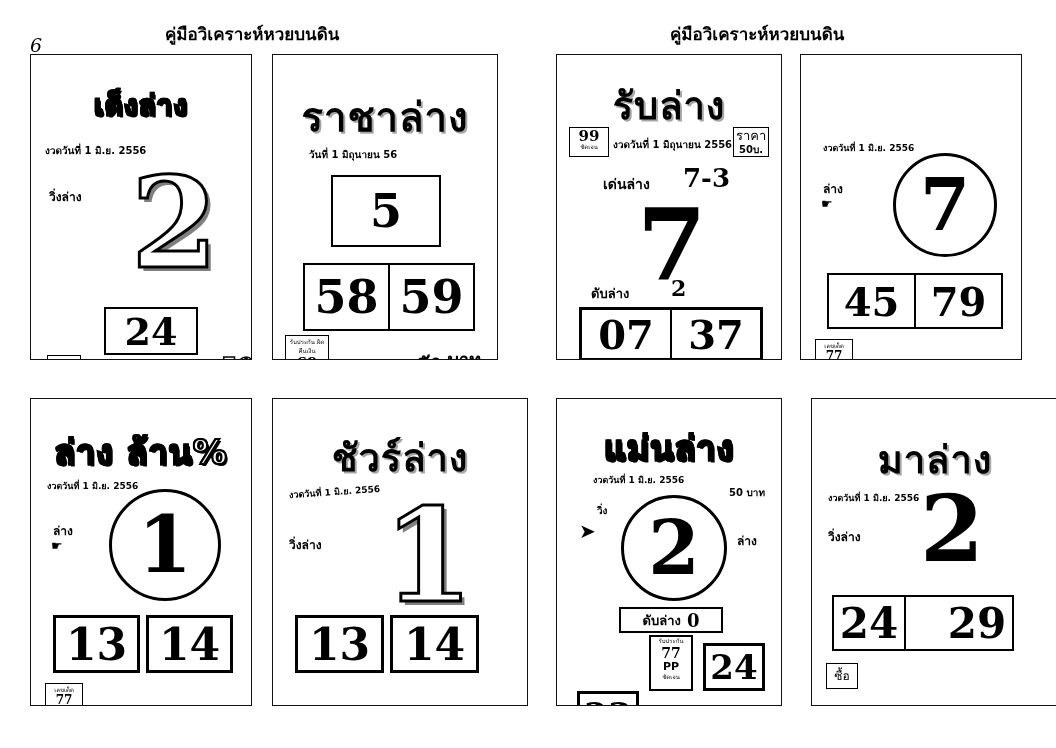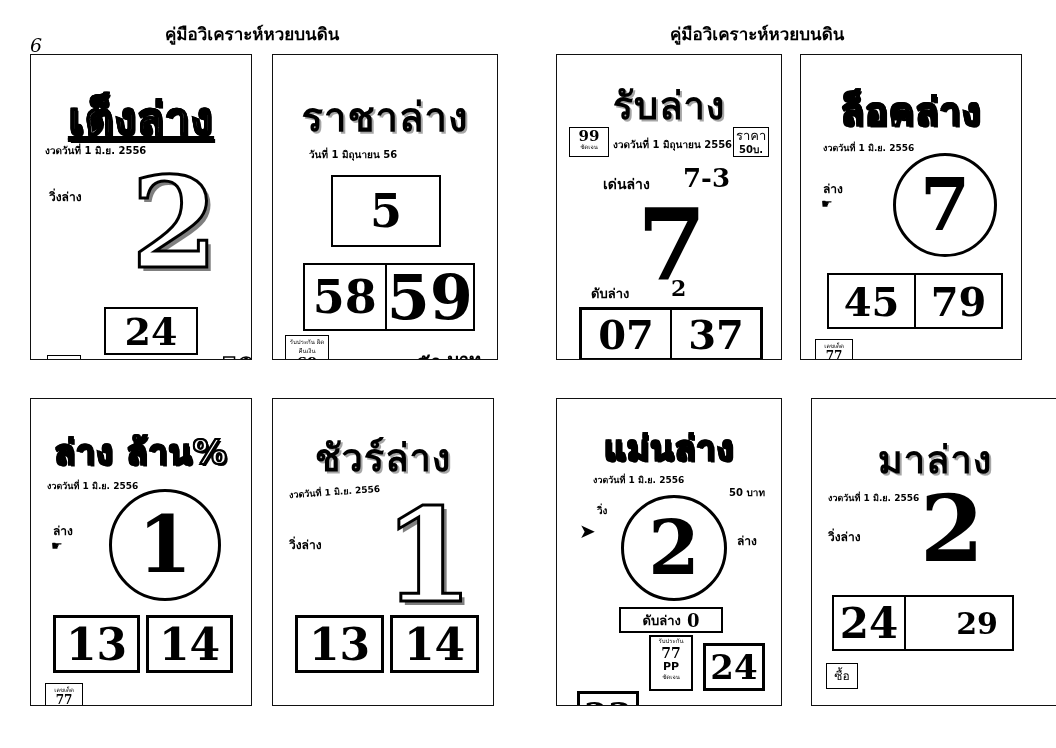--- a/index.html
+++ b/index.html
@@ -148,37 +148,37 @@
 </head>
 <body>
 
 <div class="page">
 
   <div class="page-number">6</div>
   <div class="header left">คู่มือวิเคราะห์หวยบนดิน</div>
   <div class="header right">คู่มือวิเคราะห์หวยบนดิน</div>
 
   <div class="card" style="left:30px; top:54px; width:222px; height:306px;">
-    <div class="title title-outline thai" style="font-size:44px; margin-top:28px;text-decoration:underline;">เต็งล่าง</div>
+    <div class="title title-outline thai" style="font-size:28px; margin-top:28px;">เต็งล่าง</div>
     <div class="subtitle thai" style="position:absolute; left:14px; top:88px;">งวดวันที่ 1 มิ.ย. 2556</div>
     <div class="lbl thai" style="position:absolute; left:18px; top:132px;">วิ่งล่าง</div>
     <div class="bignum hollow" style="position:absolute; left:100px; top:106px; font-size:125px;">2</div>
     <div class="boxnum" style="position:absolute; left:73px; top:252px; width:94px; height:48px; font-size:38px;">24</div>
     <div class="smallstamp" style="position:absolute; left:16px; top:300px; width:34px; height:26px; font-size:13px; line-height:24px;">ซื้อ</div>
 
     <div class="bignum" style="position:absolute; left:190px; top:300px; font-size:24px; color:#fff; -webkit-text-stroke:1.5px #000;">500</div>
   </div>
 
   <div class="card" style="left:272px; top:54px; width:226px; height:306px;">
     <div class="title title-solid thai" style="font-size:40px; margin-top:30px;">ราชาล่าง</div>
     <div class="subtitle thai" style="position:absolute; left:36px; top:92px;">วันที่ 1 มิถุนายน 56</div>
     <div class="boxnum" style="position:absolute; left:58px; top:120px; width:110px; height:72px; font-size:46px;">5</div>
     <div class="pairbox" style="position:absolute; left:30px; top:208px; width:172px; height:68px;">
       <div style="font-size:46px;">58</div>
-      <div style="font-size:62px;">59</div>
+      <div style="font-size:46px;">59</div>
     </div>
     <div class="smallstamp" style="position:absolute; left:12px; top:280px; width:44px; height:36px;">
       <span style="font-size:6px;">รับประกัน ผิดคืนเงิน</span>
       <div style="font-size:15px; font-weight:bold; font-family:'DejaVu Serif',serif;">69</div>
     </div>
     <div class="thai" style="position:absolute; right:16px; top:290px; font-size:18px; font-weight:bold;">๕๐ บาท</div>
   </div>
 
   <div class="card" style="left:556px; top:54px; width:226px; height:306px;">
     <div class="title title-solid thai" style="font-size:38px; margin-top:20px;">รับล่าง</div>
@@ -196,21 +196,20 @@
     <div class="bignum" style="position:absolute; left:80px; top:140px; font-size:100px;">7</div>
     <div class="lbl thai" style="position:absolute; left:34px; top:228px; font-size:13px;">ดับล่าง</div>
     <div class="bignum" style="position:absolute; left:114px; top:222px; font-size:22px;">2</div>
     <div class="pairbox" style="position:absolute; left:22px; top:252px; width:184px; height:54px; border-width:3px;">
       <div style="font-size:40px;">07</div>
       <div style="font-size:40px;">37</div>
     </div>
   </div>
 
   <div class="card" style="left:800px; top:54px; width:222px; height:306px;">
-    <div class="title title-outline thai" style="font-size:38px; margin-top:26px;">ล็อคล่าง</div>
     <div class="subtitle thai" style="position:absolute; left:22px; top:86px; font-size:9px;">งวดวันที่  1 มิ.ย. 2556</div>
     <div class="lbl thai" style="position:absolute; left:22px; top:124px;">ล่าง</div>
     <span class="hand" style="position:absolute; left:20px; top:142px;">☛</span>
     <div class="circle" style="position:absolute; left:92px; top:98px; width:104px; height:104px;">
       <span class="bignum" style="font-size:72px;">7</span>
     </div>
     <div class="pairbox" style="position:absolute; left:26px; top:218px; width:176px; height:56px;">
       <div style="font-size:40px;">45</div>
       <div style="font-size:40px;">79</div>
     </div>
@@ -231,21 +230,21 @@
     <div class="pairbox" style="position:absolute; left:22px; top:216px; width:180px; height:58px; border:none;">
       <div style="font-size:44px; border:3px solid #000; margin-right:6px;">13</div>
       <div style="font-size:44px; border:3px solid #000; border-left:3px solid #000;">14</div>
     </div>
     <div class="smallstamp" style="position:absolute; left:14px; top:284px; width:38px; height:28px;">
       <span style="font-size:6px;">เลขเด็ด</span>
       <div style="font-size:12px; font-weight:bold; font-family:'DejaVu Serif',serif;">77</div>
     </div>
   </div>
 
-  <div class="card" style="left:272px; top:398px; width:222px; height:308px;">
+  <div class="card" style="left:272px; top:398px; width:256px; height:308px;">
     <div class="title title-solid thai" style="font-size:38px; margin-top:28px;">ชัวร์ล่าง</div>
     <div class="subtitle thai" style="position:absolute; left:16px; top:86px; font-size:9px; transform:rotate(-4deg);">งวดวันที่ 1 มิ.ย. 2556</div>
     <div class="lbl thai" style="position:absolute; left:16px; top:136px;">วิ่งล่าง</div>
     <div class="bignum hollow" style="position:absolute; left:110px; top:92px; font-size:130px;">1</div>
     <div class="pairbox" style="position:absolute; left:22px; top:216px; width:184px; height:58px; border:none;">
       <div style="font-size:44px; border:3px solid #000; margin-right:6px;">13</div>
       <div style="font-size:44px; border:3px solid #000;">14</div>
     </div>
   </div>
 
@@ -273,18 +272,18 @@
     <div class="boxnum" style="position:absolute; left:146px; top:244px; width:62px; height:48px; font-size:34px; border-width:3px;">24</div>
   </div>
 
   <div class="card" style="left:800px; top:398px; width:248px; height:308px;margin-left:11px;">
     <div class="title title-solid thai" style="font-size:38px; margin-top:30px;">มาล่าง</div>
     <div class="subtitle thai" style="position:absolute; left:16px; top:92px; font-size:9px;">งวดวันที่  1 มิ.ย. 2556</div>
     <div class="lbl thai" style="position:absolute; left:16px; top:128px;">วิ่งล่าง</div>
     <div class="bignum" style="position:absolute; left:108px; top:84px; font-size:92px;">2</div>
     <div class="pairbox" style="position:absolute; left:20px; top:196px; width:182px; height:56px;">
       <div style="font-size:42px;">24</div>
-      <div style="font-size:30px;padding-left:36px;">29</div>
+      <div style="font-size:42px;padding-left:36px;">29</div>
     </div>
     <div class="smallstamp" style="position:absolute; left:14px; top:264px; width:32px; height:26px; font-size:12px; line-height:22px;">ซื้อ</div>
   </div>
 
 </div>
 
 </body></html>

